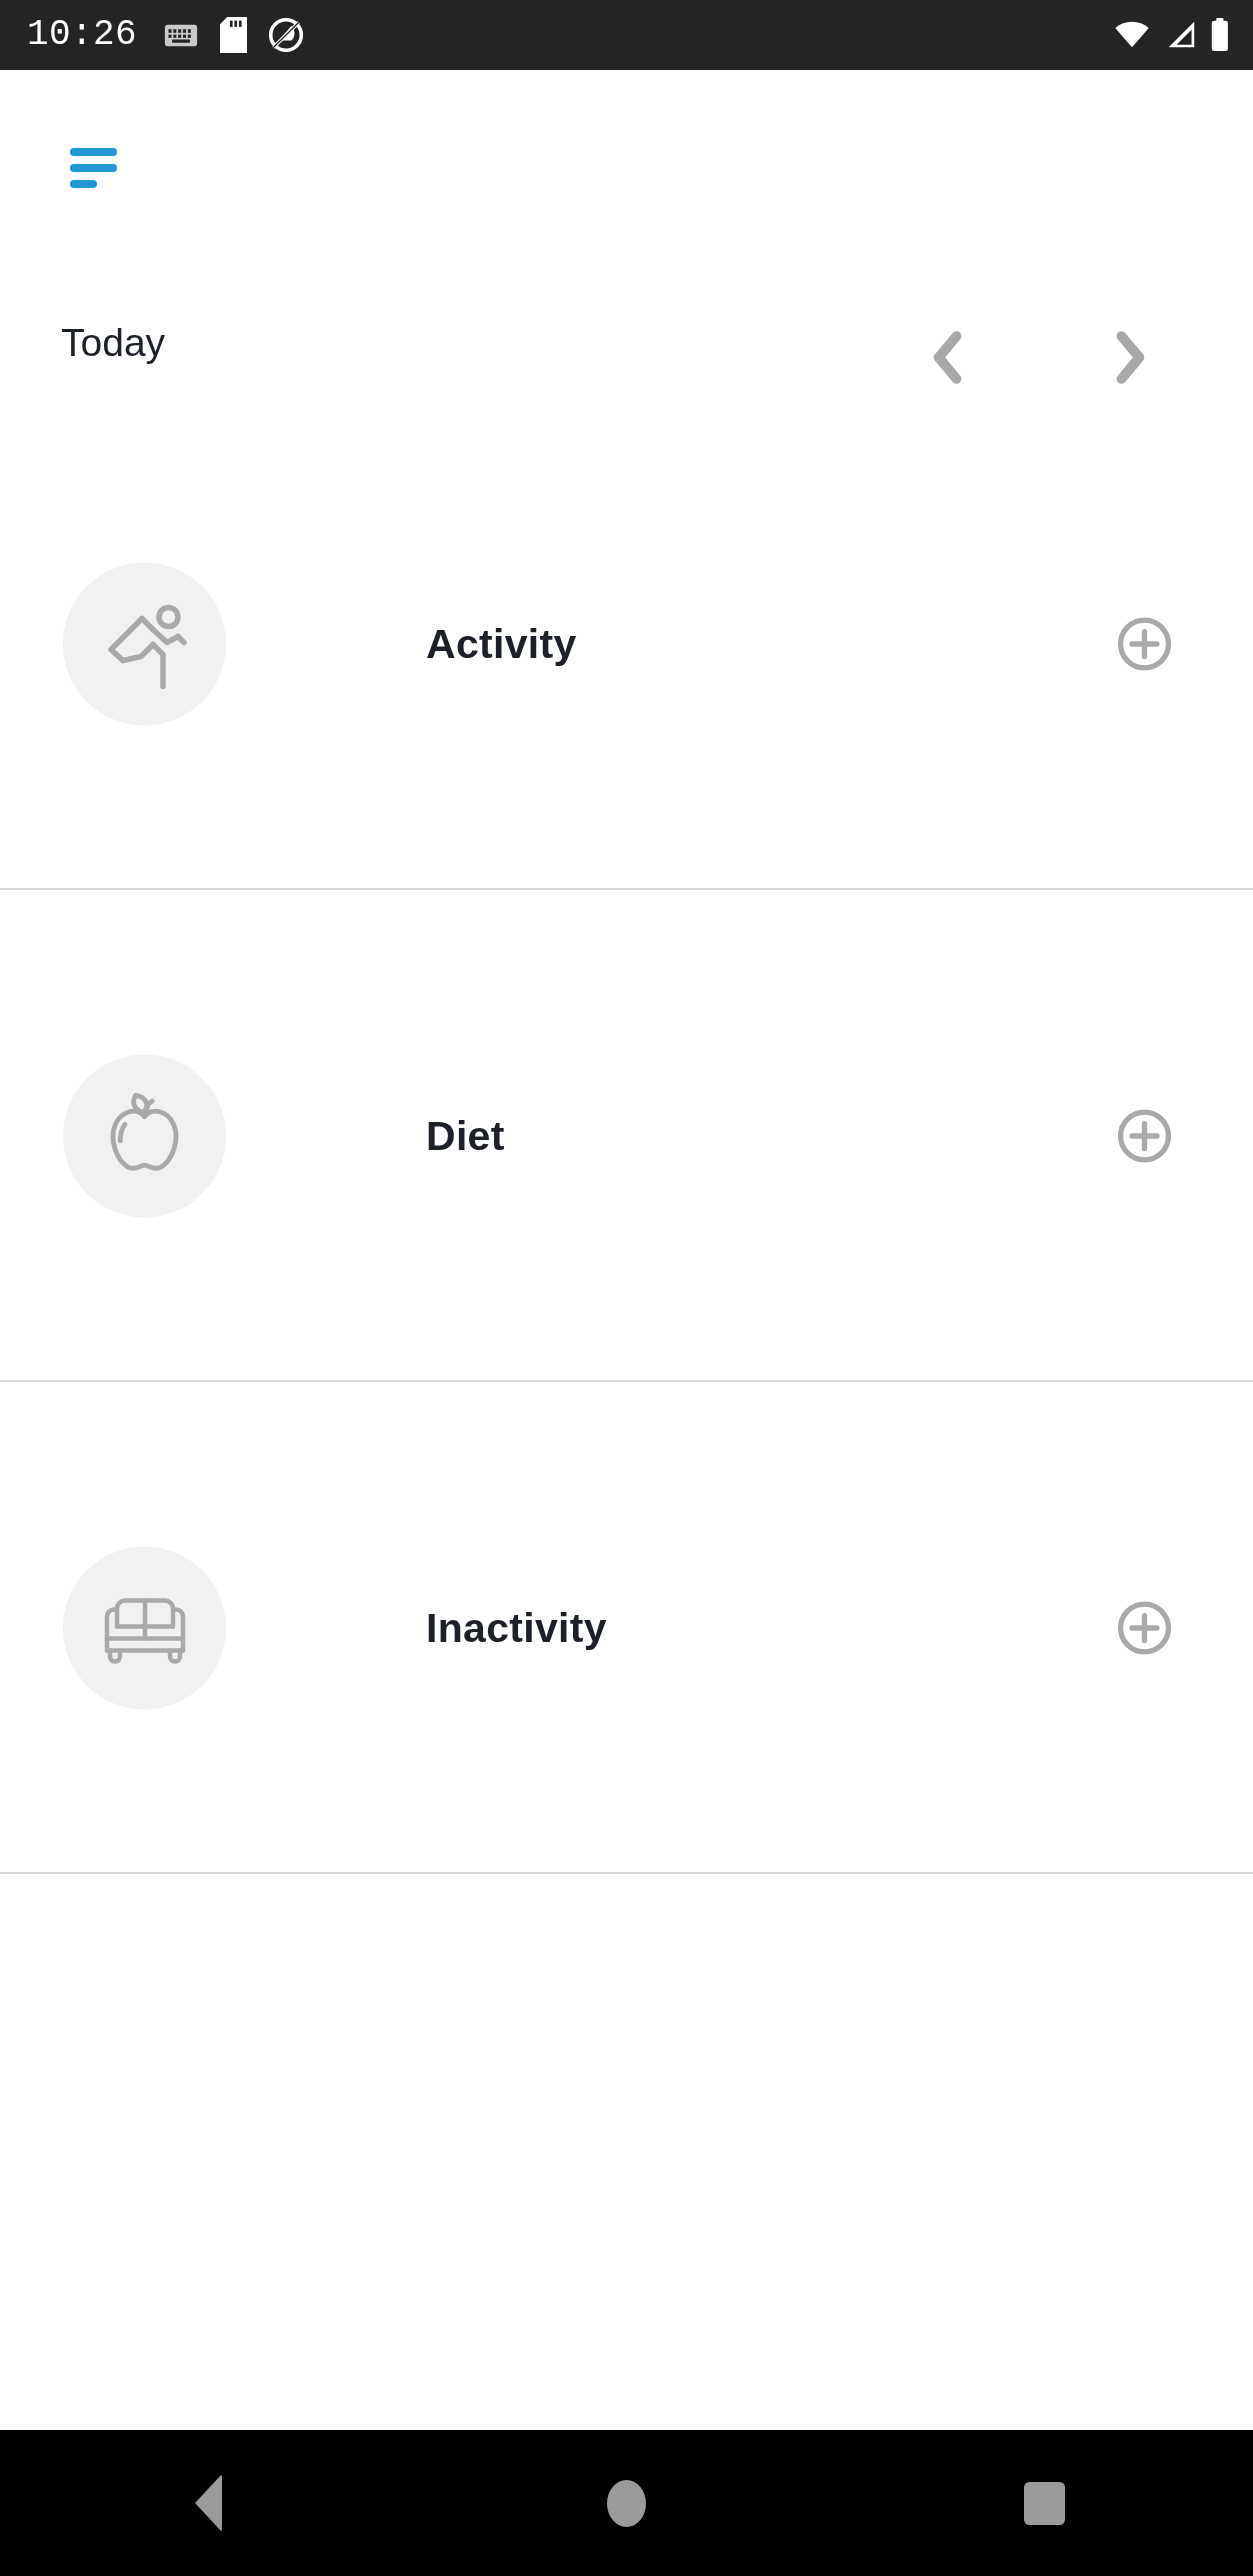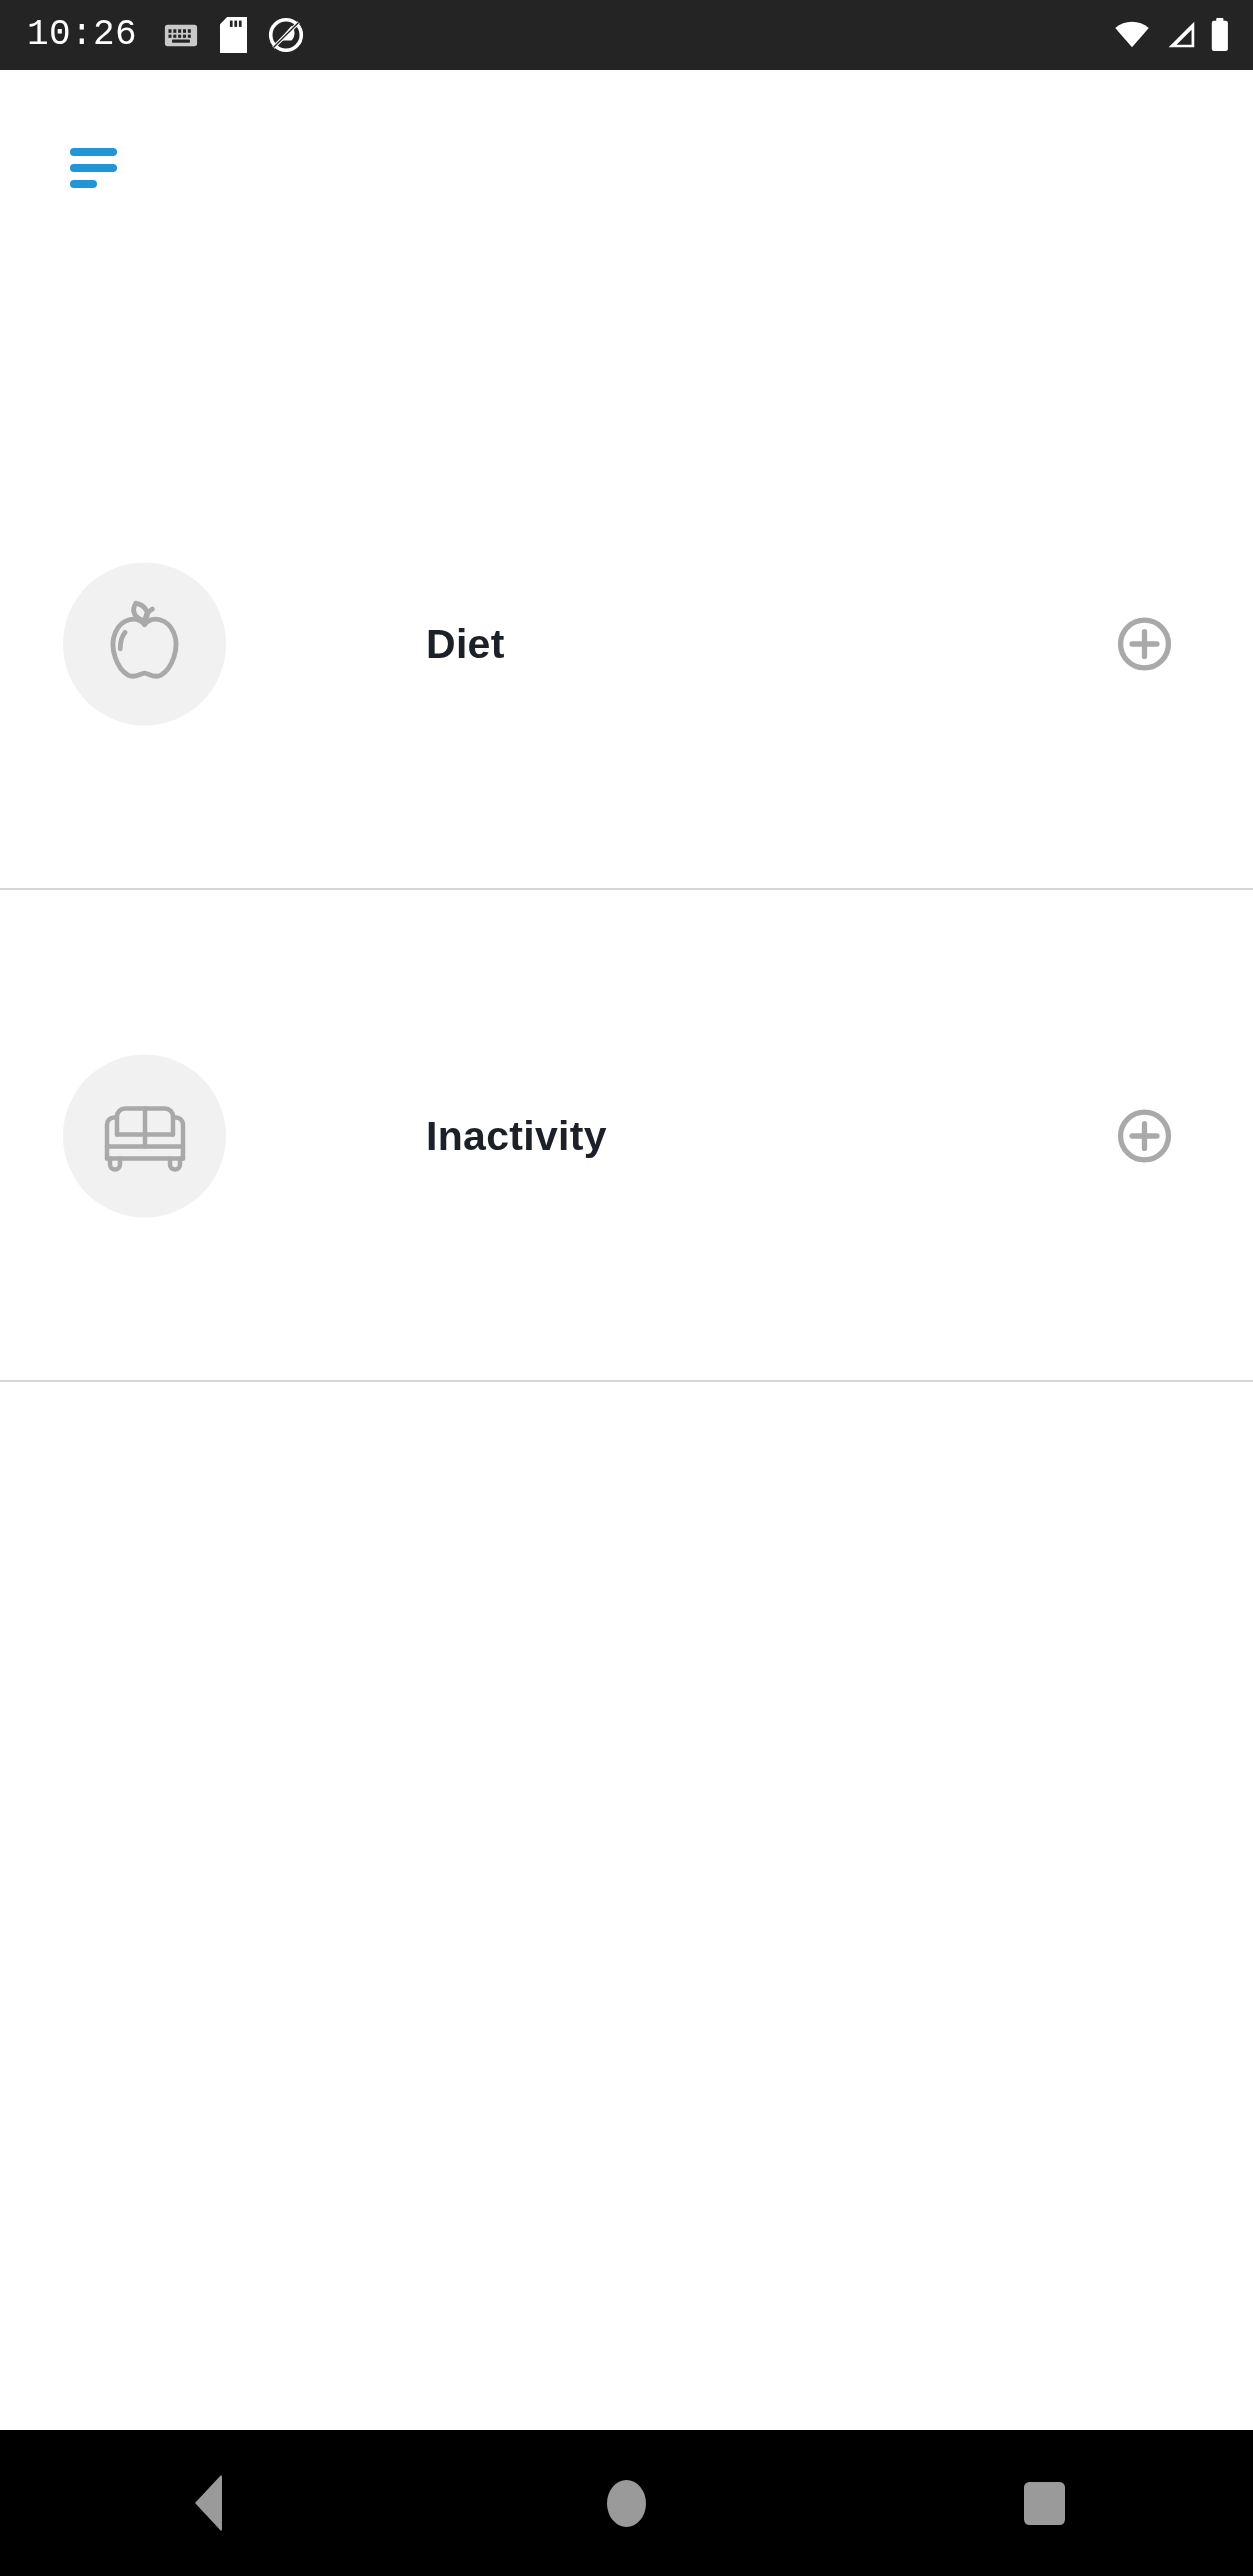--- a/index.html
+++ b/index.html
@@ -166,23 +166,62 @@
   </div>
 
   <div class="topbar"></div>
 
   <div class="hamburger">
     <span class="l1"></span>
     <span class="l2"></span>
     <span class="l3"></span>
   </div>
 
+  <div class="datenav">
+    <div class="date-label">Today</div>
+
+    <div class="chev chev-prev">
+      <svg width="41" height="57" viewBox="0 0 46 64">
+        <path d="M32 8 L12 32 L32 56" fill="none" stroke="#a8a8a8" stroke-width="11" stroke-linecap="round" stroke-linejoin="round"></path>
+      </svg>
+    </div>
+
+    <div class="chev chev-next">
+      <svg width="41" height="57" viewBox="0 0 46 64">
+        <path d="M14 8 L34 32 L14 56" fill="none" stroke="#a8a8a8" stroke-width="11" stroke-linecap="round" stroke-linejoin="round"></path>
+      </svg>
+    </div>
+  </div>
 
   <div class="list">
 
+    <div class="row">
+      <div class="icon-circle">
+        <svg width="100" height="100" viewBox="0 0 100 100">
+          <g fill="none" stroke="#a9a9a9" stroke-width="5.5" stroke-linecap="round" stroke-linejoin="round">
+            <circle cx="73.5" cy="22.5" r="9.5"></circle>
+            <path d="M36 35 L47 24 L58 35"></path>
+            <path d="M47 24 L47 24"></path>
+            <path d="M36 35 L26 45 L16 55 L28 66"></path>
+            <path d="M58 35 L72 48 L83 42"></path>
+            <path d="M83 42 L89 48"></path>
+            <path d="M28 66 L46 62 L58 50"></path>
+            <path d="M58 50 L68 60 L68 92"></path>
+          </g>
+        </svg>
+      </div>
+      <div class="row-label">Activity</div>
+      <div class="plus-btn">
+        <svg width="55" height="55" viewBox="0 0 62 62">
+          <circle cx="31" cy="31" r="27" fill="none" stroke="#a9a9a9" stroke-width="6"></circle>
+          <path d="M31 17 L31 45 M17 31 L45 31" stroke="#a9a9a9" stroke-width="6" stroke-linecap="round"></path>
+        </svg>
+      </div>
+      <div class="row-divider"></div>
+    </div>
 
     <div class="row">
       <div class="icon-circle">
         <svg width="97" height="97" viewBox="0 0 100 100">
           <g fill="none" stroke="#a9a9a9" stroke-width="5" stroke-linecap="round" stroke-linejoin="round">
             <path d="M50 30 C42 20 26 24 20 38 C13 54 22 76 33 82 C40 86 46 80 50 80
                      C54 80 60 86 67 82 C78 76 87 54 80 38 C74 24 58 20 50 30 Z"></path>
             <path d="M50 30 C50 22 52 17 58 14"></path>
             <path d="M41 8 C36 16 40 24 50 26 C56 20 52 10 41 8 Z"></path>
             <path d="M30 38 C26 43 25 50 25 55"></path>

